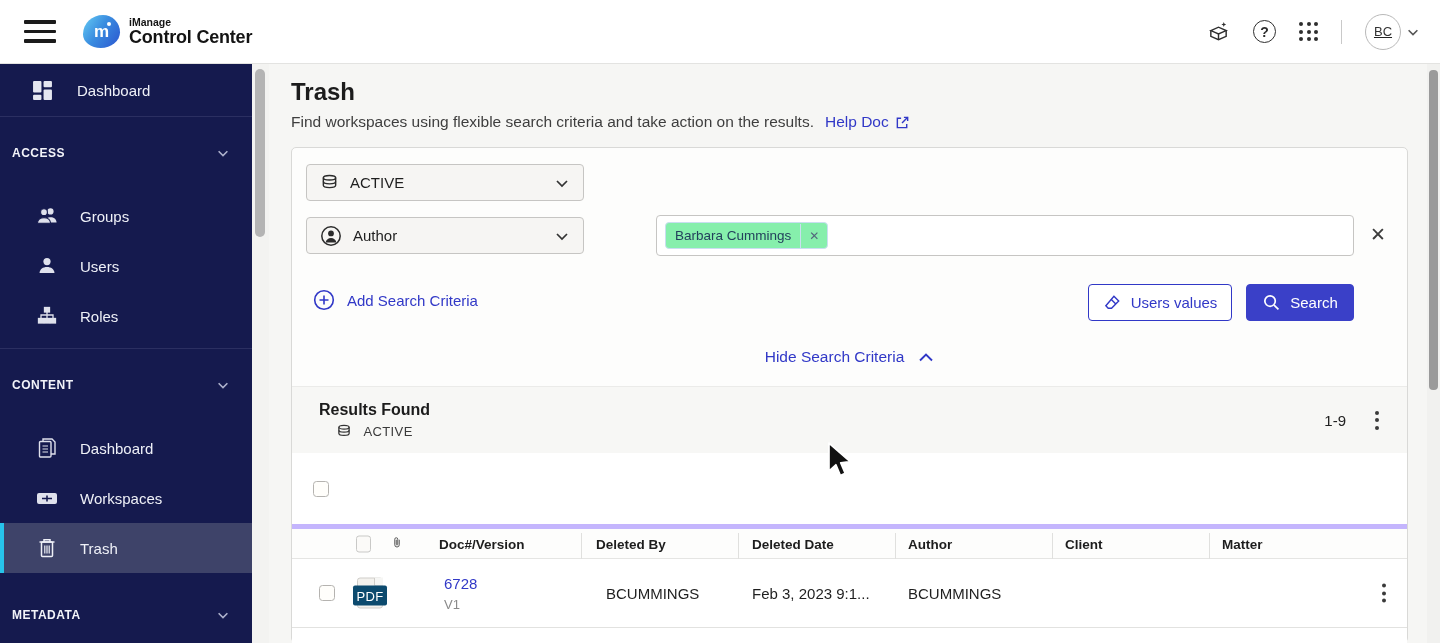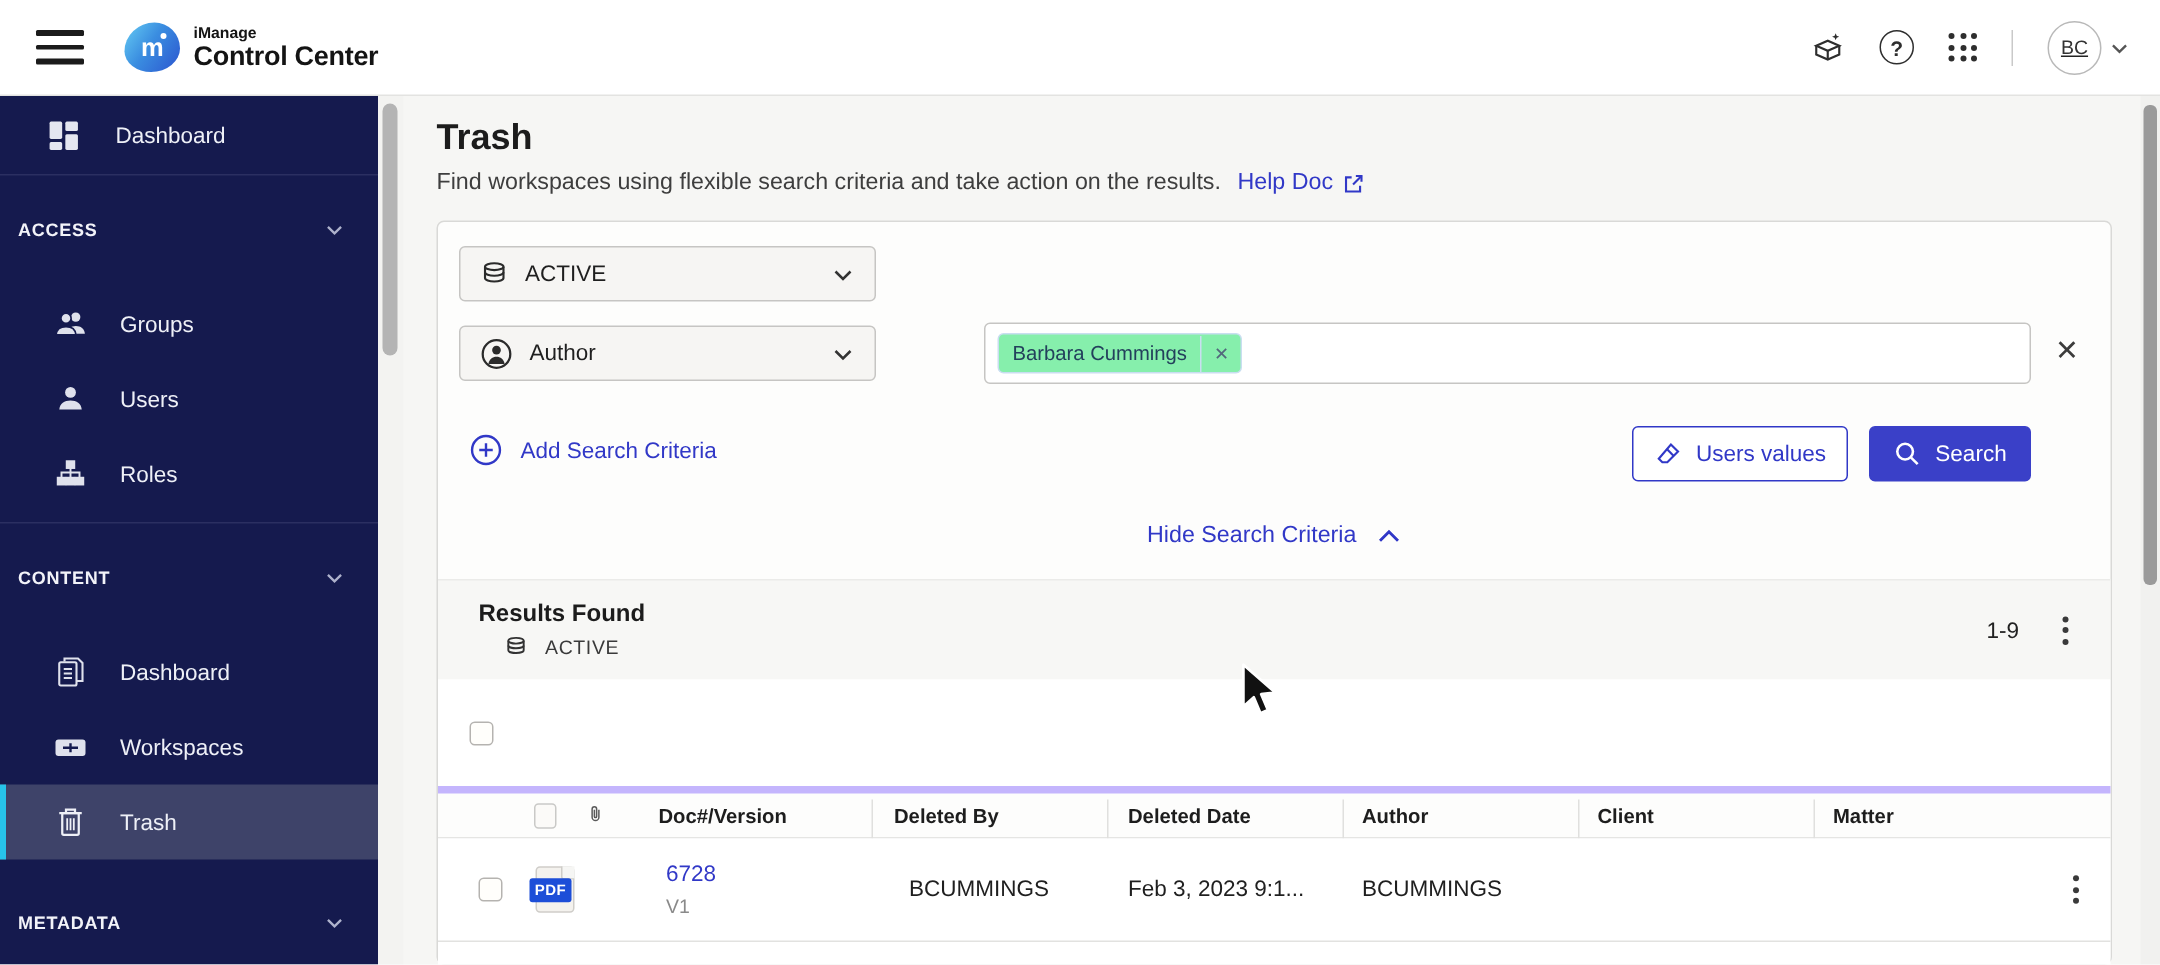--- a/index.html
+++ b/index.html
@@ -89,21 +89,21 @@
   .trow{position:absolute;left:0;top:411px;width:100%;height:69px;background:#fff;border-bottom:1px solid #e2e2e0;}
   .trow .cell{position:absolute;top:50%;transform:translateY(-50%);font-size:15px;color:#1f1f1f;white-space:nowrap;}
   .doc-cell{display:flex;flex-direction:column;gap:5px;}
   .doc-link{color:var(--accent);font-size:15px;cursor:pointer;}
   .doc-ver{color:#8a8a8a;font-size:13px;}
   .partial-row{position:absolute;left:0;top:480px;width:100%;height:16px;background:#fff;}
 
   .pdf-icon{position:relative;width:26px;height:31px;}
   .pdf-page{position:absolute;inset:0;background:#f4f2ee;border:1px solid #cfcdc9;border-radius:3px;}
   .pdf-page::before{content:"";position:absolute;top:-1px;right:-1px;width:8px;height:8px;background:var(--bg);border-left:1px solid #cfcdc9;border-bottom:1px solid #cfcdc9;border-bottom-left-radius:2px;}
-  .pdf-badge{position:absolute;left:-4px;top:8px;background:#1d4ed8;color:#fff;font-size:10px;font-weight:bold;padding:2.5px 3.5px;border-radius:2px;letter-spacing:.3px;}
+  .pdf-badge{position:absolute;left:-4px;top:8px;background:#0c4a6e;color:#fff;font-size:13px;font-weight:normal;padding:2.5px 3.5px;border-radius:2px;letter-spacing:.3px;}
 
   .hdr-pageicon{width:15px;height:17px;border:1.4px solid #c9c9c7;border-radius:3px;background:#fbfaf8;}
 
   .cursor{position:absolute;left:826px;top:442px;z-index:99;pointer-events:none;}
 </style>
 </head>
 <body>
 
 <header class="topbar">
   <div class="hamburger">

